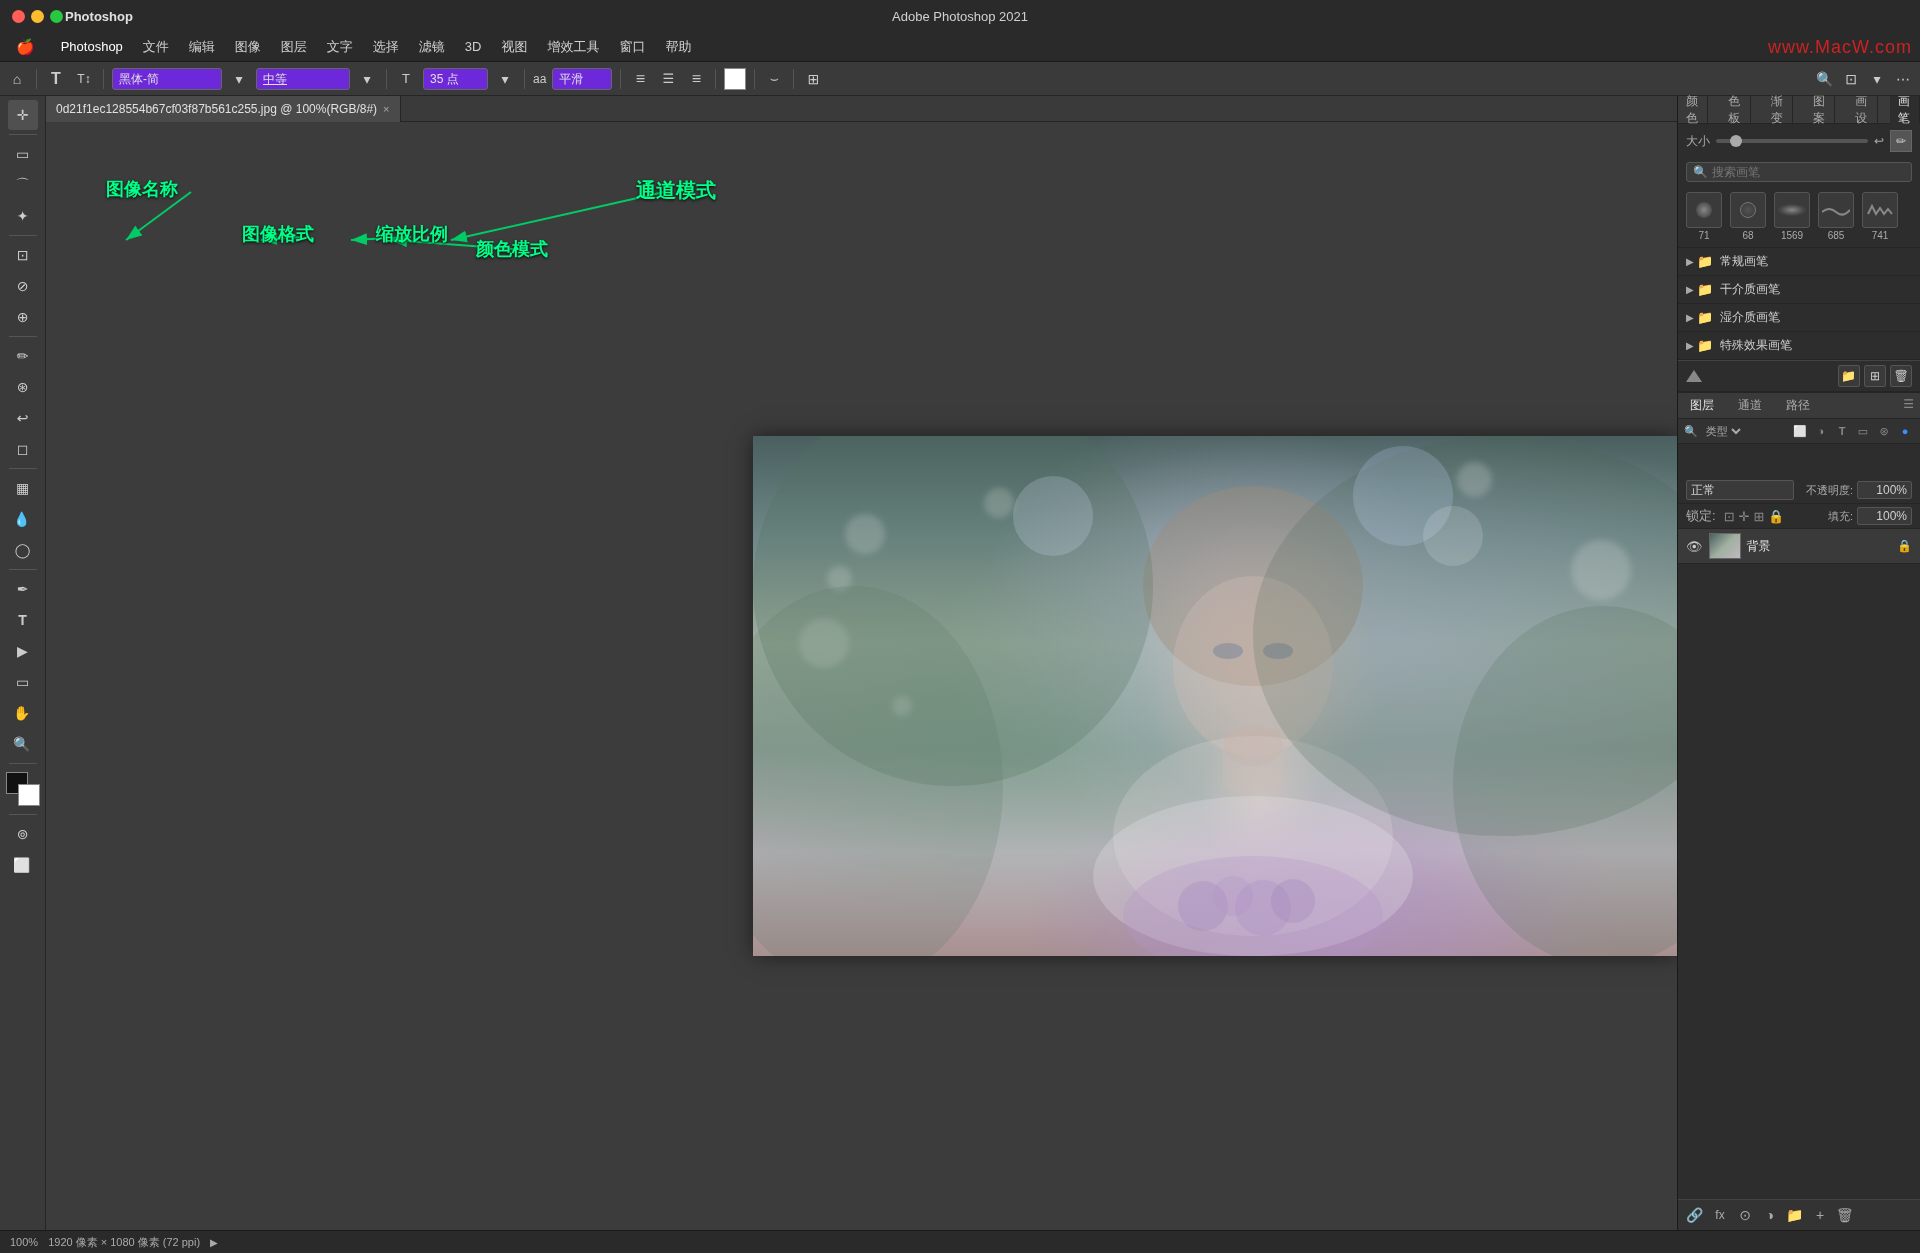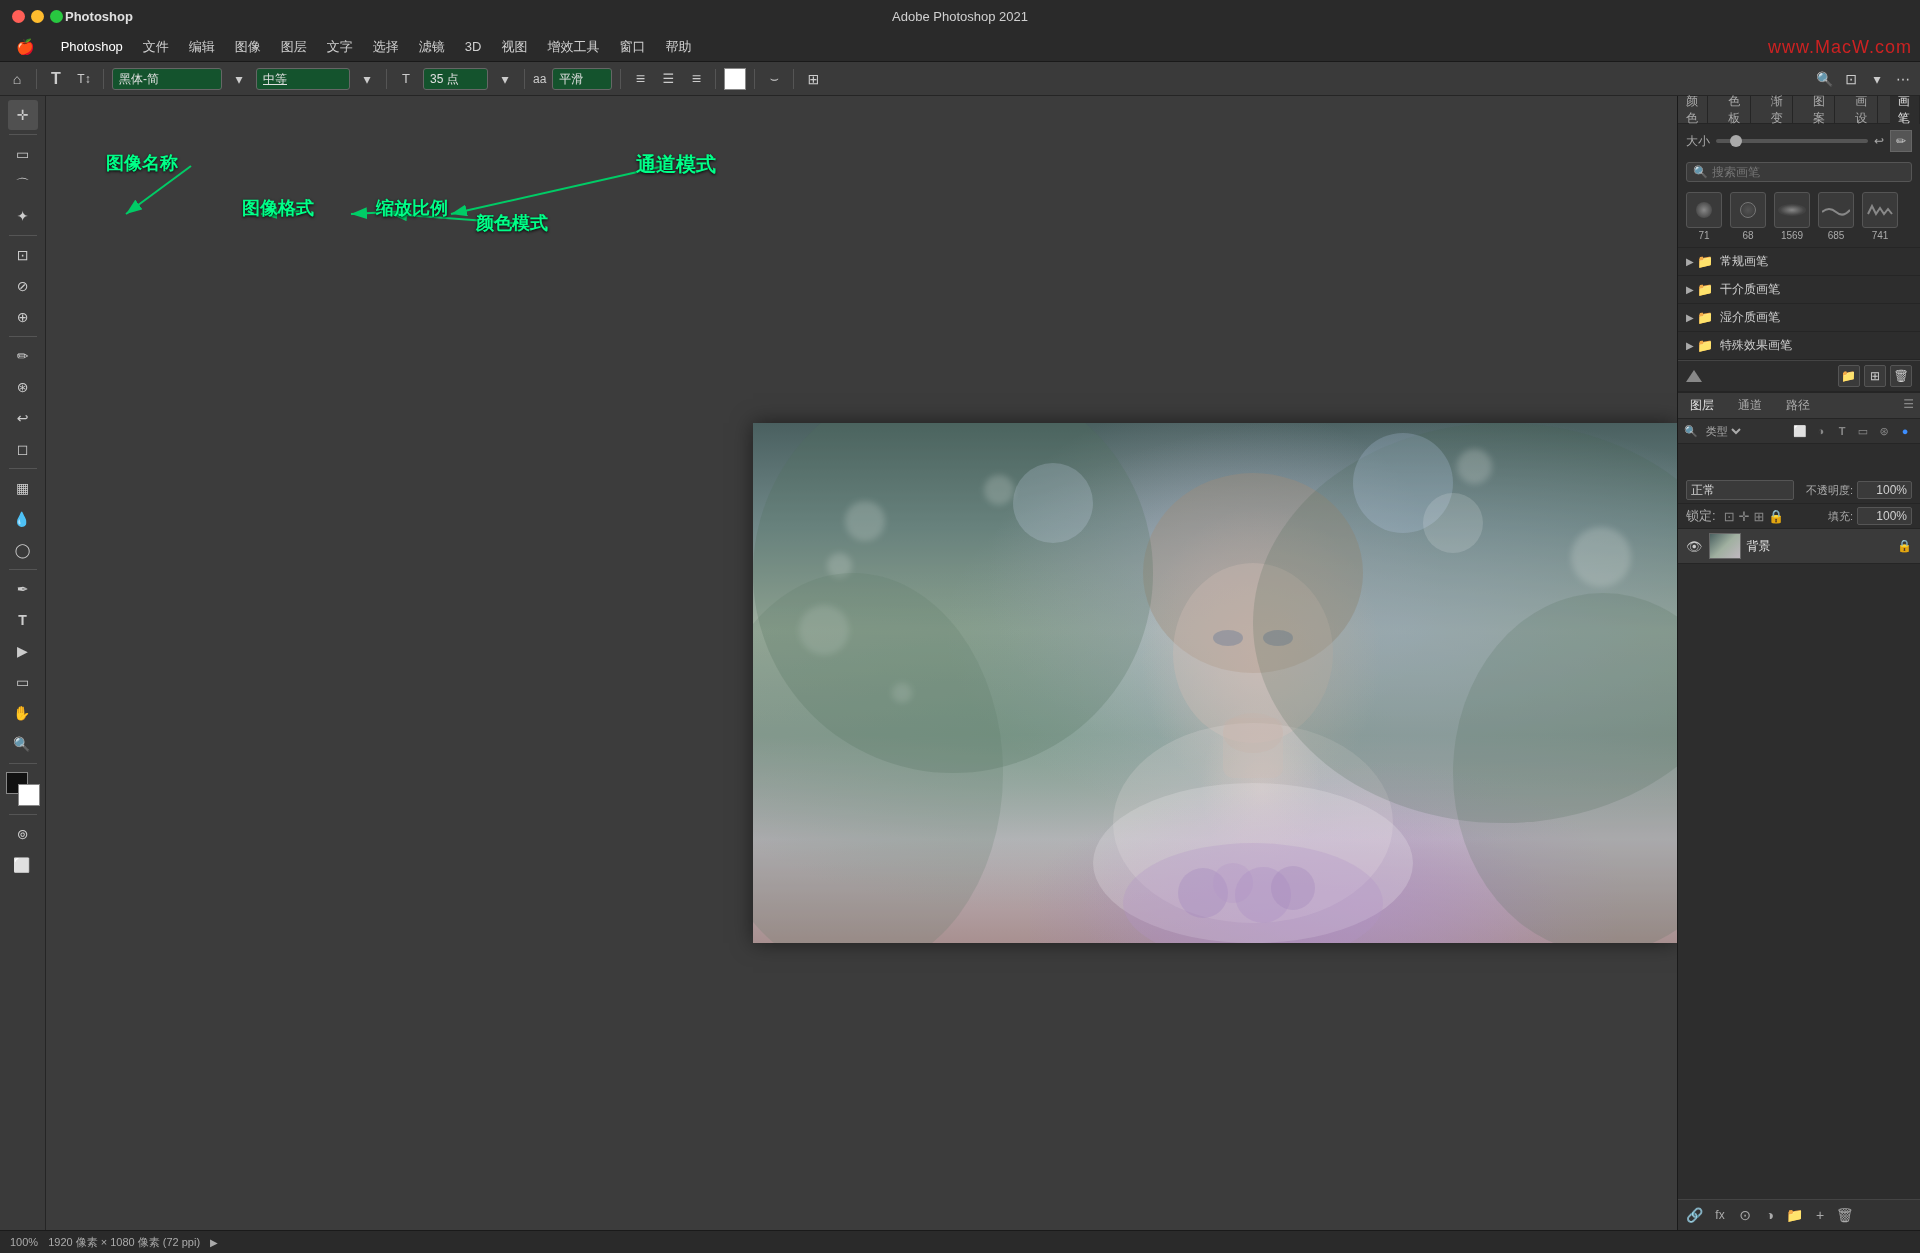--- a/index.html
+++ b/index.html
@@ -29,21 +29,21 @@
     .menu-item.active { color: #ffffff; }
 
     
     #optionsbar {
       width: 100%; height: 34px; background: #3a3a3a;
       display: flex; align-items: center; padding: 0 6px; gap: 6px;
       border-bottom: 1px solid #252525;
     }
     .opt-icon { width: 22px; height: 22px; display: flex; align-items: center; justify-content: center; color: #ccc; font-size: 14px; cursor: pointer; }
     .opt-separator { width: 1px; height: 20px; background: #555; margin: 0 2px; }
-    .opt-select { background: #14532d; color: #e0e0e0; font-size: 12px; border: 1px solid #666; border-radius: 3px; padding: 2px 20px 2px 6px; height: 22px; appearance: none; -webkit-appearance: none; cursor: pointer; }
+    .opt-select { background: #6d28d9; color: #e0e0e0; font-size: 12px; border: 1px solid #666; border-radius: 3px; padding: 2px 20px 2px 6px; height: 22px; appearance: none; -webkit-appearance: none; cursor: pointer; }
     .opt-label { color: #ccc; font-size: 12px; }
     .opt-align-btn { width: 22px; height: 22px; display: flex; align-items: center; justify-content: center; color: #ccc; cursor: pointer; border-radius: 2px; }
     .opt-color-swatch { width: 22px; height: 22px; background: #ffffff; border: 1px solid #888; cursor: pointer; }
     .opt-spacer { flex: 1; }
     .opt-right-icons { display: flex; align-items: center; gap: 4px; margin-left: auto; }
 
     
     #main-layout { display: flex; width: 100%; height: calc(1253px - 32px - 30px - 34px - 23px); }
 
     
@@ -380,20 +380,26 @@
       <div class="tool-fg"></div>
       <div class="tool-bg"></div>
     </div>
     <div class="tool-separator"></div>
     <div class="tool-btn">⊚</div>
     <div class="tool-btn">⬜</div>
   </div>
 
   <div id="canvas-area">
 
+    <div id="tab-bar">
+      <div class="canvas-tab">
+        <span>0d21f1ec128554b67cf03f87b561c255.jpg @ 100%(RGB/8#)</span>
+        <span class="tab-close">×</span>
+      </div>
+    </div>
 
     <div id="canvas-content">
 
       <div style="position:absolute;top:55px;left:60px;color:#00ff88;font-size:18px;font-weight:bold;text-shadow:0 1px 3px #000;z-index:10;pointer-events:none;">图像名称</div>
 
       <div style="position:absolute;top:100px;left:196px;color:#00ff88;font-size:18px;font-weight:bold;text-shadow:0 1px 3px #000;z-index:10;pointer-events:none;">图像格式</div>
 
       <div style="position:absolute;top:100px;left:330px;color:#00ff88;font-size:18px;font-weight:bold;text-shadow:0 1px 3px #000;z-index:10;pointer-events:none;">缩放比例</div>
 
       <div style="position:absolute;top:115px;left:430px;color:#00ff88;font-size:18px;font-weight:bold;text-shadow:0 1px 3px #000;z-index:10;pointer-events:none;">颜色模式</div>

